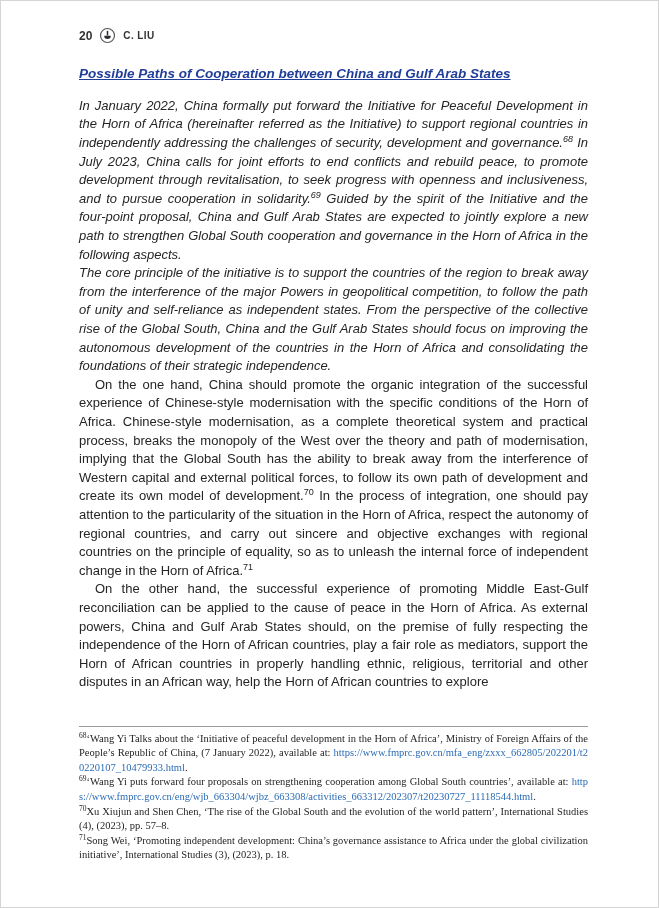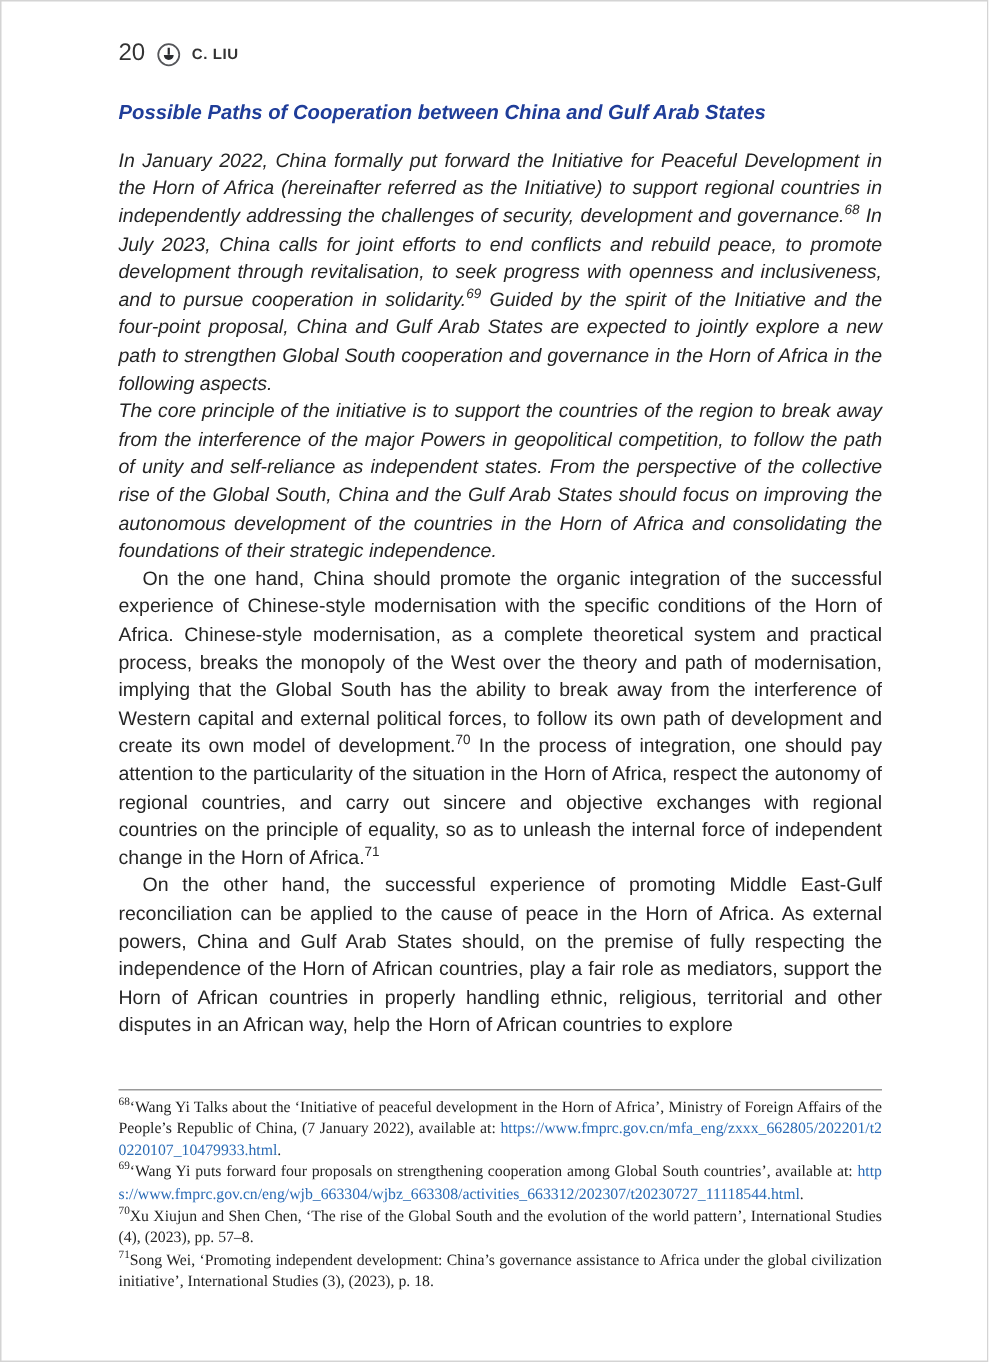--- a/index.html
+++ b/index.html
@@ -9,28 +9,29 @@
     box-sizing:border-box;
     background:#ffffff;
     border:1px solid #d4d4d4;
     padding:26px 70px 44px 78px;
     font-family:"Liberation Sans","DejaVu Sans",sans-serif;
     color:#252525;
     display:flex;flex-direction:column;
     overflow:hidden;
   }
   .header{display:flex;align-items:center;gap:7px;margin-bottom:22px;}
-  .pagenum{font-size:16px;color:#333;}
+  .pagenum{font-size:12px;color:#333;font-weight:bold;}
   .logo{display:inline-flex;align-items:center;}
   .runhead{font-size:10px;font-weight:600;letter-spacing:.4px;color:#333;}
   h2{
     font-size:13.5px;line-height:1.25;
     font-weight:bold;font-style:italic;
     color:#1f3d99;
     margin:0 0 14px 0;
+    text-decoration:underline;
   }
   h2.second{margin-top:30px;}
   p.body{
     font-size:13px;line-height:18.6px;
     text-align:justify;
     margin:0;
   }
   p.body.first{margin-bottom:0;font-style:italic;}
   p.body.indent{text-indent:16px;}
   sup.ref{font-size:9px;line-height:0;vertical-align:super;color:#252525;}

